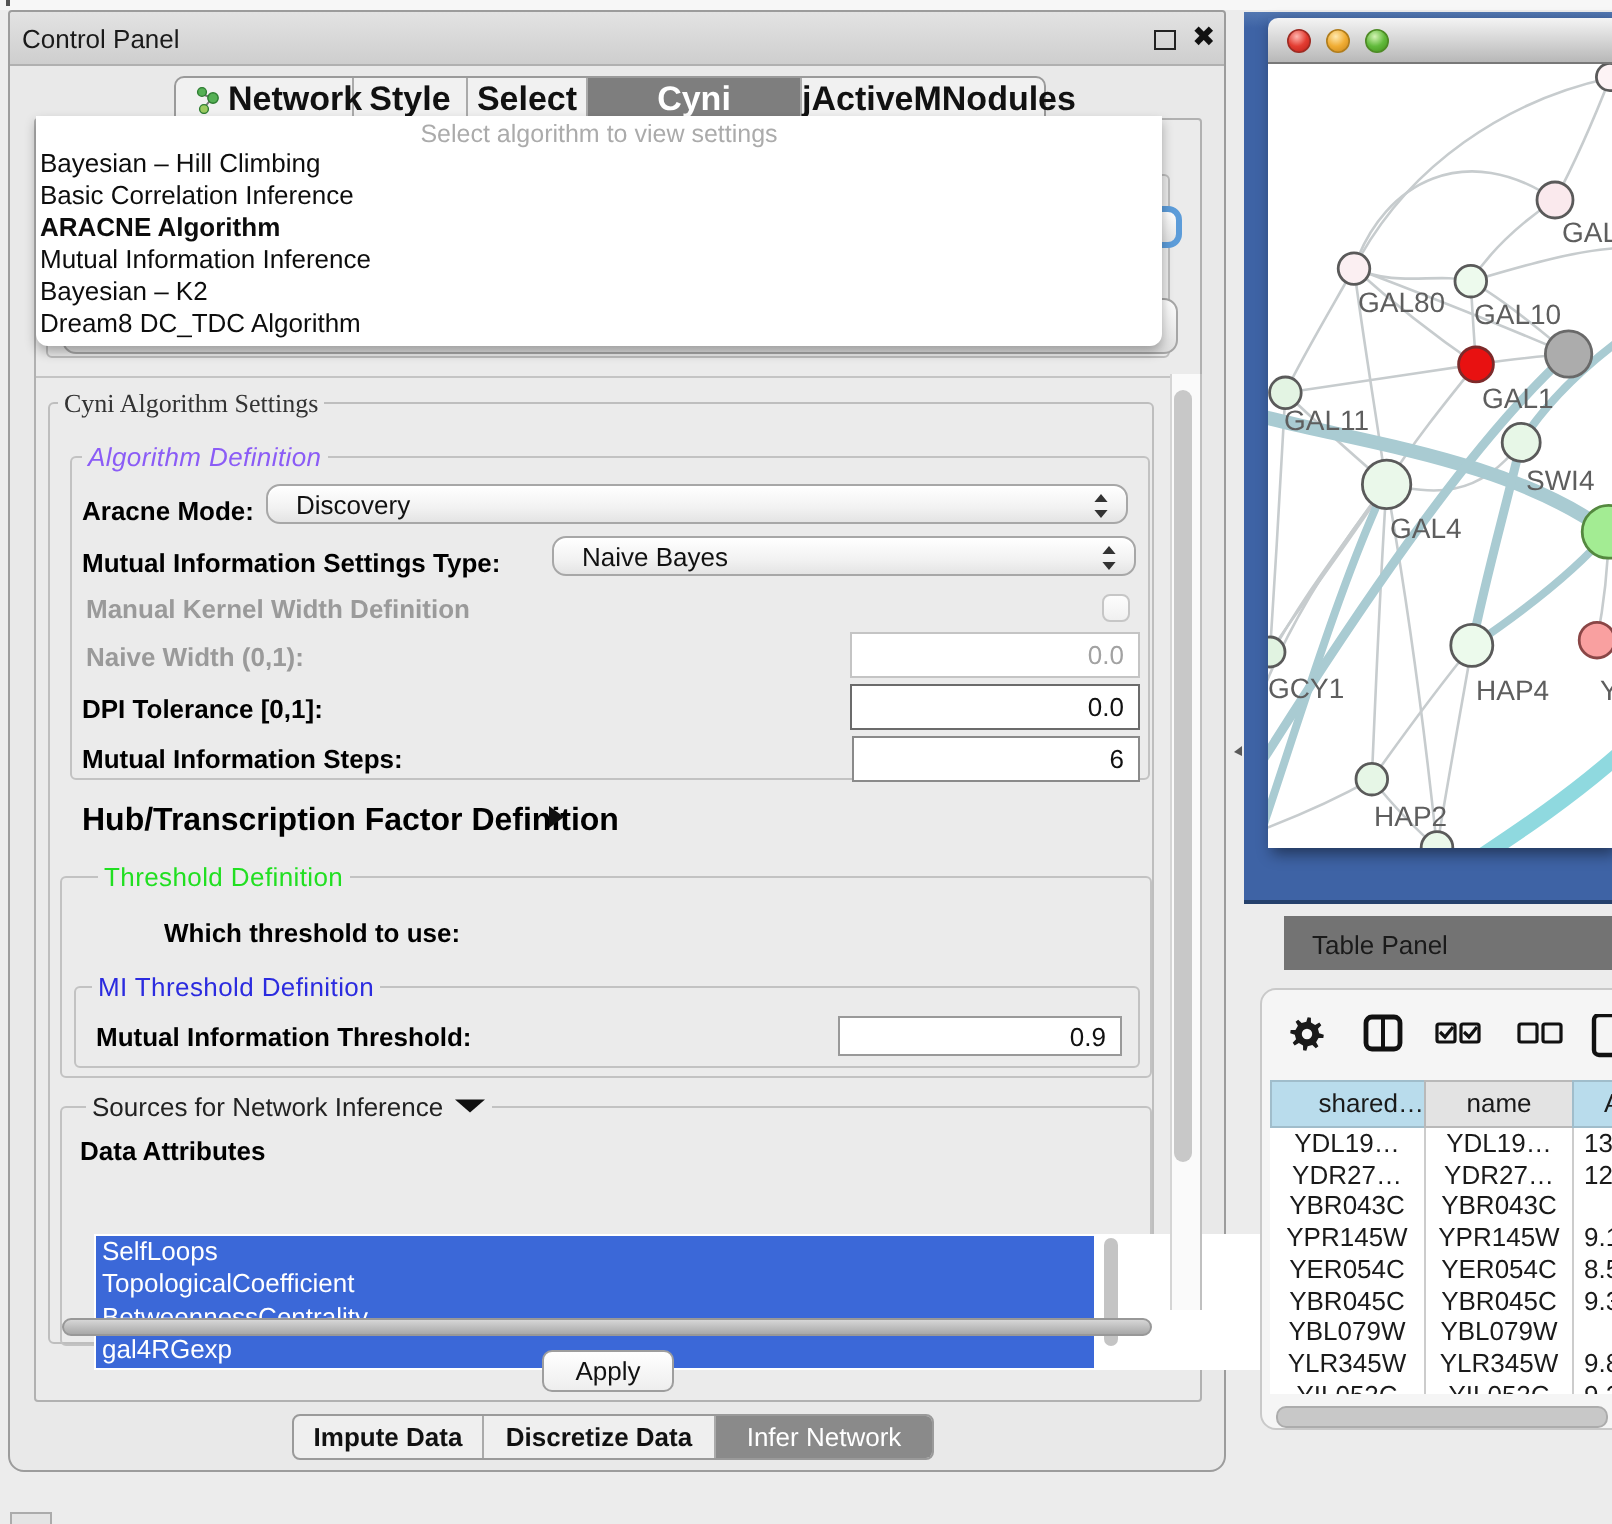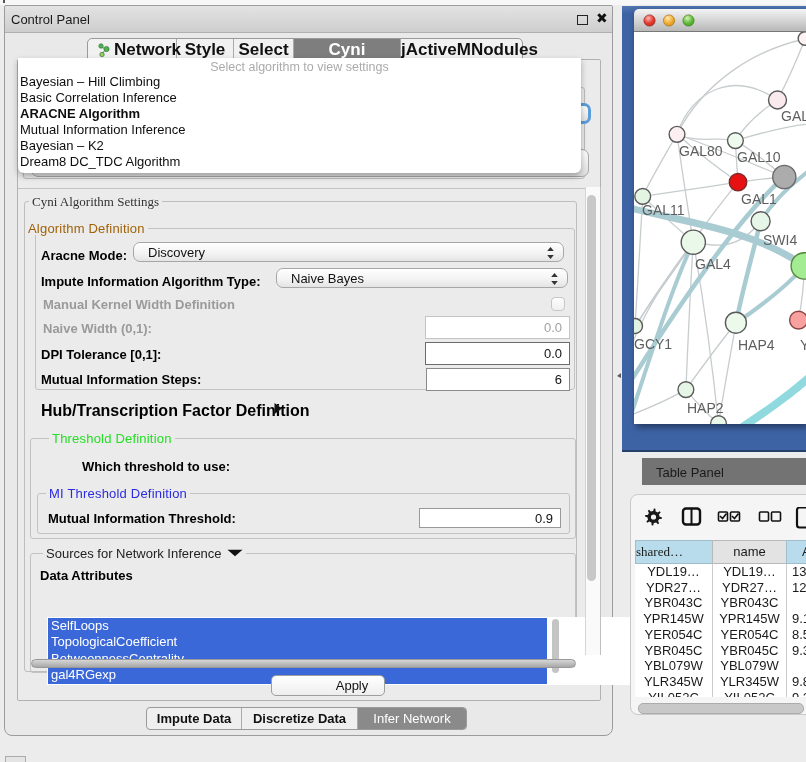--- a/index.html
+++ b/index.html
@@ -44,29 +44,29 @@
   </div>
 
   <div class="abs" style="left:18px;top:81px;width:560px;height:90px;border:1px solid #bdbdbd;border-radius:3px;"></div>
   <div class="abs" style="left:296px;top:97px;width:284px;height:15px;border:3px solid #5c9cd9;border-radius:7px;background:linear-gradient(#fdfdfd,#e2e2e2);"></div>
   <div class="abs" style="left:26px;top:143px;width:556px;height:26px;border:1px solid #a6a6a6;border-radius:7px;background:linear-gradient(#fdfdfd,#dedede);"></div>
   <div class="abs" style="left:13px;top:182px;width:582px;height:1px;background:#c4c4c4;"></div>
 
   <div class="gb" style="left:19px;top:195px;width:551px;height:469px;border-color:#bebebe;"></div>
   <div class="gl" style="left:24px;top:189px;color:#333;font-family:Liberation Serif, serif;">Cyni Algorithm Settings</div>
   <div class="gb" style="left:30px;top:222px;width:538px;height:160px;border-color:#c2c2c2;"></div>
-  <div class="gl" style="left:20px;top:216px;color:#a16207;letter-spacing:0.2px;">Algorithm Definition</div>
+  <div class="gl" style="left:36px;top:216px;color:#8b5cf6;letter-spacing:0.2px;font-style:italic;">Algorithm Definition</div>
   <span class="abs bold" style="left:36px;top:242px;font-size:13px;">Aracne Mode:</span>
   <div class="combo" style="left:128px;top:236px;width:429px;height:18px;">
     <span class="ct">Discovery</span>
     <svg class="abs" style="right:8px;top:3px;" width="9" height="14" viewBox="0 0 9 14">
         <path d="M1.2 5 L4.5 1 L7.8 5 Z M1.2 9 L4.5 13 L7.8 9 Z" fill="#333"></path>
       </svg>
   </div>
-  <span class="abs bold" style="left:36px;top:268px;font-size:13px;">Impute Information Algorithm Type:</span>
+  <span class="abs bold" style="left:36px;top:268px;font-size:13px;">Mutual Information Settings Type:</span>
   <div class="combo" style="left:271px;top:262px;width:290px;height:18px;">
     <span class="ct">Naive Bayes</span>
     <svg class="abs" style="right:8px;top:3px;" width="9" height="14" viewBox="0 0 9 14">
         <path d="M1.2 5 L4.5 1 L7.8 5 Z M1.2 9 L4.5 13 L7.8 9 Z" fill="#333"></path>
       </svg>
   </div>
   <span class="abs bold gray" style="left:38px;top:291px;font-size:13px;">Manual Kernel Width Definition</span>
   <div class="abs" style="left:546px;top:291px;width:11.5px;height:11.5px;border:1.5px solid #c6c6c6;border-radius:4px;background:linear-gradient(#fdfdfd,#f0f0f0);"></div>
   <span class="abs bold gray" style="left:38px;top:315px;font-size:13px;">Naive Width (0,1):</span>
   <div class="field" style="left:420px;top:310px;width:143px;height:21px;border:1px solid #c4c4c4;">
@@ -97,21 +97,21 @@
   <div class="gl" style="left:38px;top:541px;color:#222;">Sources for Network Inference <svg width="16" height="8" viewBox="0 0 16 8" style="margin-bottom:1px;margin-left:2px;">
         <path d="M0.5 0.8 L15.5 0.8 L8 7.2 Z" fill="#111"></path>
       </svg></div>
   <span class="abs bold" style="left:35px;top:562px;font-size:13px;">Data Attributes</span>
   <div class="abs" style="left:42px;top:582px;width:610px;height:68px;background:#fff;overflow:hidden;margin-top:29px;">
     <div class="abs" style="left:1px;top:1px;width:499px;height:66px;background:#3b68d8;color:#fff;font-size:13px;line-height:16.4px;padding-left:3px;box-sizing:border-box;">SelfLoops<br>TopologicalCoefficient<br>BetweennessCentrality<br>gal4RGexp</div>
     <div class="abs" style="left:505px;top:2px;width:7px;height:54px;background:#c4c4c4;border-radius:3.5px;"></div>
   </div>
   <div class="abs" style="left:26px;top:653px;width:543px;height:7px;background:linear-gradient(#d6d6d6,#a8a8a8);border:1px solid #989898;border-radius:5px;"></div>
 
-  <div class="abs" style="left:266px;top:669px;width:64px;height:19px;border:1px solid #9e9e9e;border-radius:5px;background:linear-gradient(#ffffff,#eeeeee);text-align:center;line-height:19px;font-size:13px;color:#111;padding-left:48px;">Apply</div>
+  <div class="abs" style="left:266px;top:669px;width:64px;height:19px;border:1px solid #9e9e9e;border-radius:5px;background:linear-gradient(#ffffff,#eeeeee);text-align:center;line-height:19px;font-size:13px;color:#111;">Apply</div>
   <div class="abs" style="left:141px;top:701px;width:319px;height:21px;border:1px solid #9a9a9a;border-radius:4px;background:#efefef;font-size:13px;font-weight:600;color:#111;">
     <div class="abs" style="left:0;top:0;width:94px;height:21px;border-right:1px solid #aaa;text-align:center;line-height:21px;">Impute Data</div>
     <div class="abs" style="left:95px;top:0;width:115px;height:21px;border-right:1px solid #aaa;text-align:center;line-height:21px;">Discretize Data</div>
     <div class="abs" style="left:211px;top:0;width:108px;height:21px;text-align:center;line-height:21px;background:#8a8a8a;color:#fff;border-radius:0 3px 3px 0;font-weight:400;">Infer Network</div>
   </div>
 
   <div class="abs" style="left:580px;top:181px;width:14px;height:468px;background:#fafafa;border-left:1px solid #d5d5d5;border-right:1px solid #c0c0c0;"></div>
   <div class="abs" style="left:581.5px;top:189px;width:9px;height:386px;background:#c8c8c8;border-radius:5px;"></div>
 
   <div class="abs" style="left:13px;top:52px;width:563px;height:115px;background:#ffffff;border-radius:0 0 6px 6px;box-shadow:0 3px 6px rgba(0,0,0,0.3);">
@@ -230,21 +230,21 @@
     <line x1="52.5" y1="1.5" x2="52.5" y2="17.5" stroke="#111" stroke-width="2"></line>
     <rect x="79.5" y="5" width="9" height="9" rx="1" fill="none" stroke="#111" stroke-width="1.6"></rect>
     <path d="M81 9 L83.5 11.5 L87.5 6.5" fill="none" stroke="#111" stroke-width="1.6"></path>
     <rect x="91.5" y="5" width="9" height="9" rx="1" fill="none" stroke="#111" stroke-width="1.6"></rect>
     <path d="M93 9 L95.5 11.5 L99.5 6.5" fill="none" stroke="#111" stroke-width="1.6"></path>
     <rect x="120.5" y="5" width="9" height="9" rx="1" fill="none" stroke="#111" stroke-width="1.6"></rect>
     <rect x="132.5" y="5" width="9" height="9" rx="1" fill="none" stroke="#111" stroke-width="1.6"></rect>
     <rect x="158" y="0.5" width="15" height="20" rx="2.5" fill="none" stroke="#111" stroke-width="2.2"></rect>
   </svg>
   <div class="abs" style="left:4px;top:45px;width:186px;height:164px;overflow:hidden;font-size:13px;color:#1a1a1a;">
-    <div class="abs" style="left:0;top:0;width:76px;height:22px;background:#b9dcec;border:1px solid #a0bdcb;text-align:left;line-height:22px;font-family:Liberation Serif, serif;">shared…</div>
+    <div class="abs" style="left:0;top:0;width:76px;height:22px;background:#b9dcec;border:1px solid #a0bdcb;text-align:right;line-height:22px;">shared…</div>
     <div class="abs" style="left:77px;top:0;width:73px;height:22px;background:#e3e3e3;border:1px solid #b9b9b9;text-align:center;line-height:22px;">name</div>
     <div class="abs" style="left:151px;top:0;width:40px;height:22px;background:#b9dcec;border:1px solid #a0bdcb;line-height:22px;padding-left:15px;">A</div>
     <div class="abs" style="left:0;top:24px;width:186px;height:133px;background:#fff;overflow:hidden;line-height:15.7px;padding-top:2px;box-sizing:border-box;">
       <div class="abs" style="left:0;top:0;width:77px;text-align:center;">YDL19…<br>YDR27…<br>YBR043C<br>YPR145W<br>YER054C<br>YBR045C<br>YBL079W<br>YLR345W<br>YIL052C</div>
       <div class="abs" style="left:78px;top:0;width:73px;text-align:center;">YDL19…<br>YDR27…<br>YBR043C<br>YPR145W<br>YER054C<br>YBR045C<br>YBL079W<br>YLR345W<br>YIL052C</div>
       <div class="abs" style="left:157px;top:0;width:40px;">13.8<br>12.4<br>&nbsp;<br>9.1<br>8.5<br>9.3<br>&nbsp;<br>9.8<br>9.2</div>
       <div class="abs" style="left:76.5px;top:0;width:1px;height:133px;background:#ccc;"></div>
       <div class="abs" style="left:150.5px;top:0;width:1px;height:133px;background:#ccc;"></div>
     </div>
   </div>

